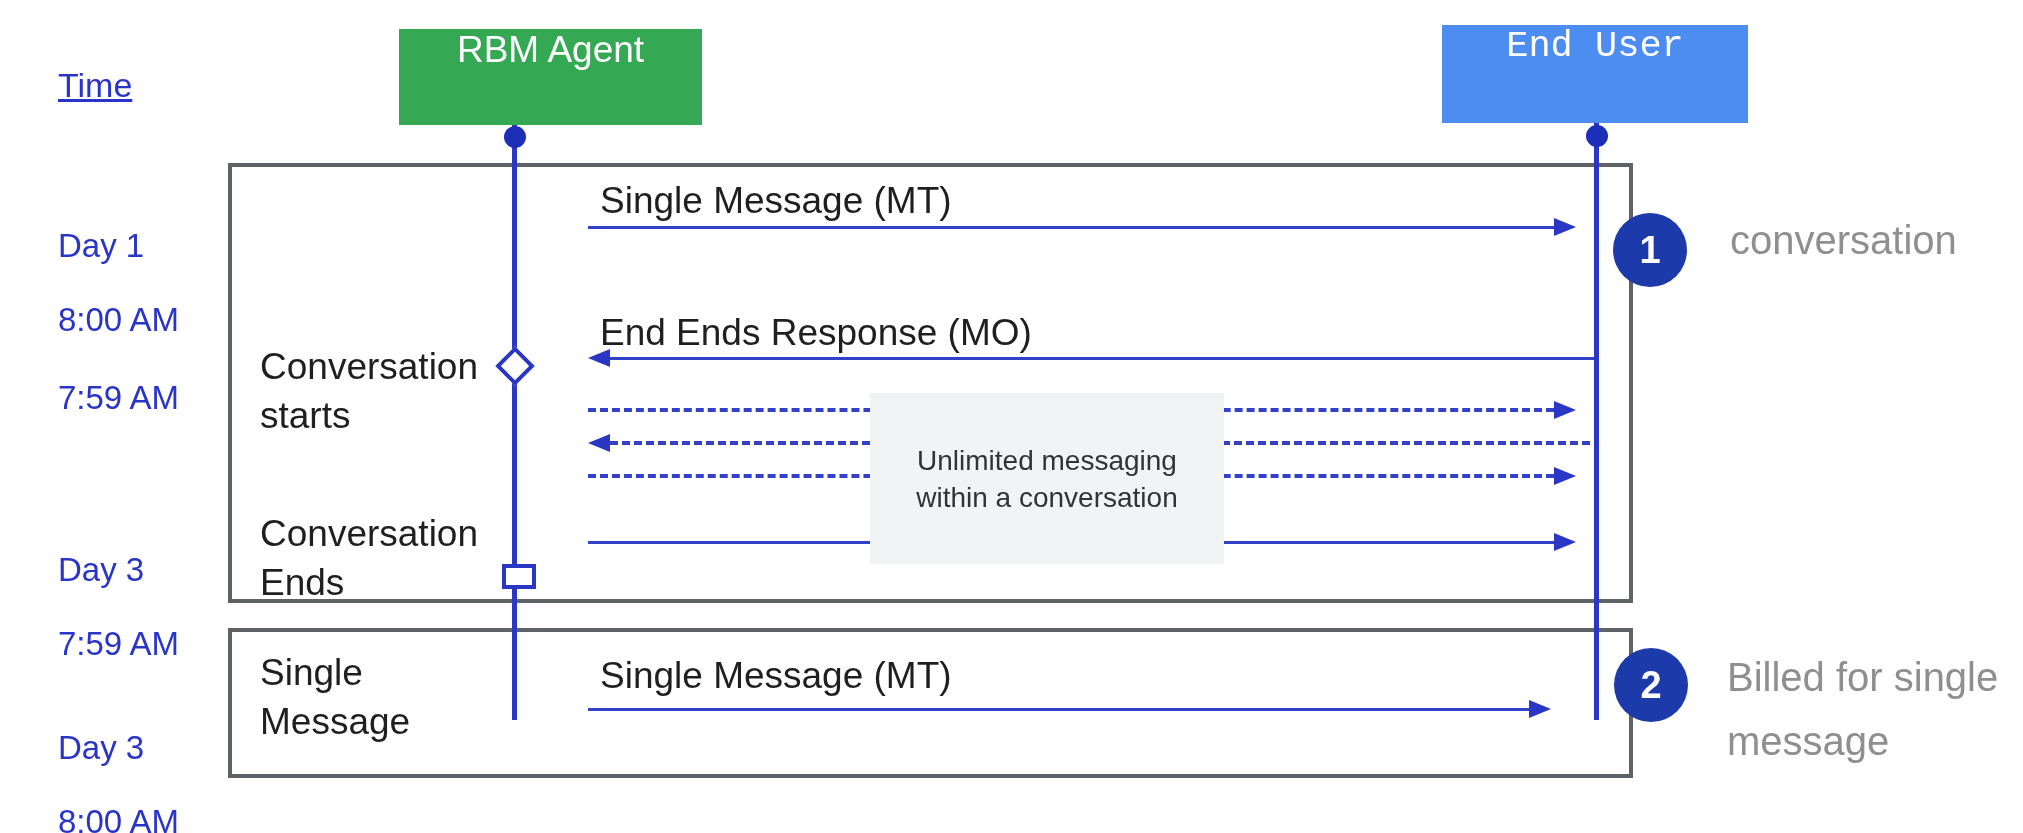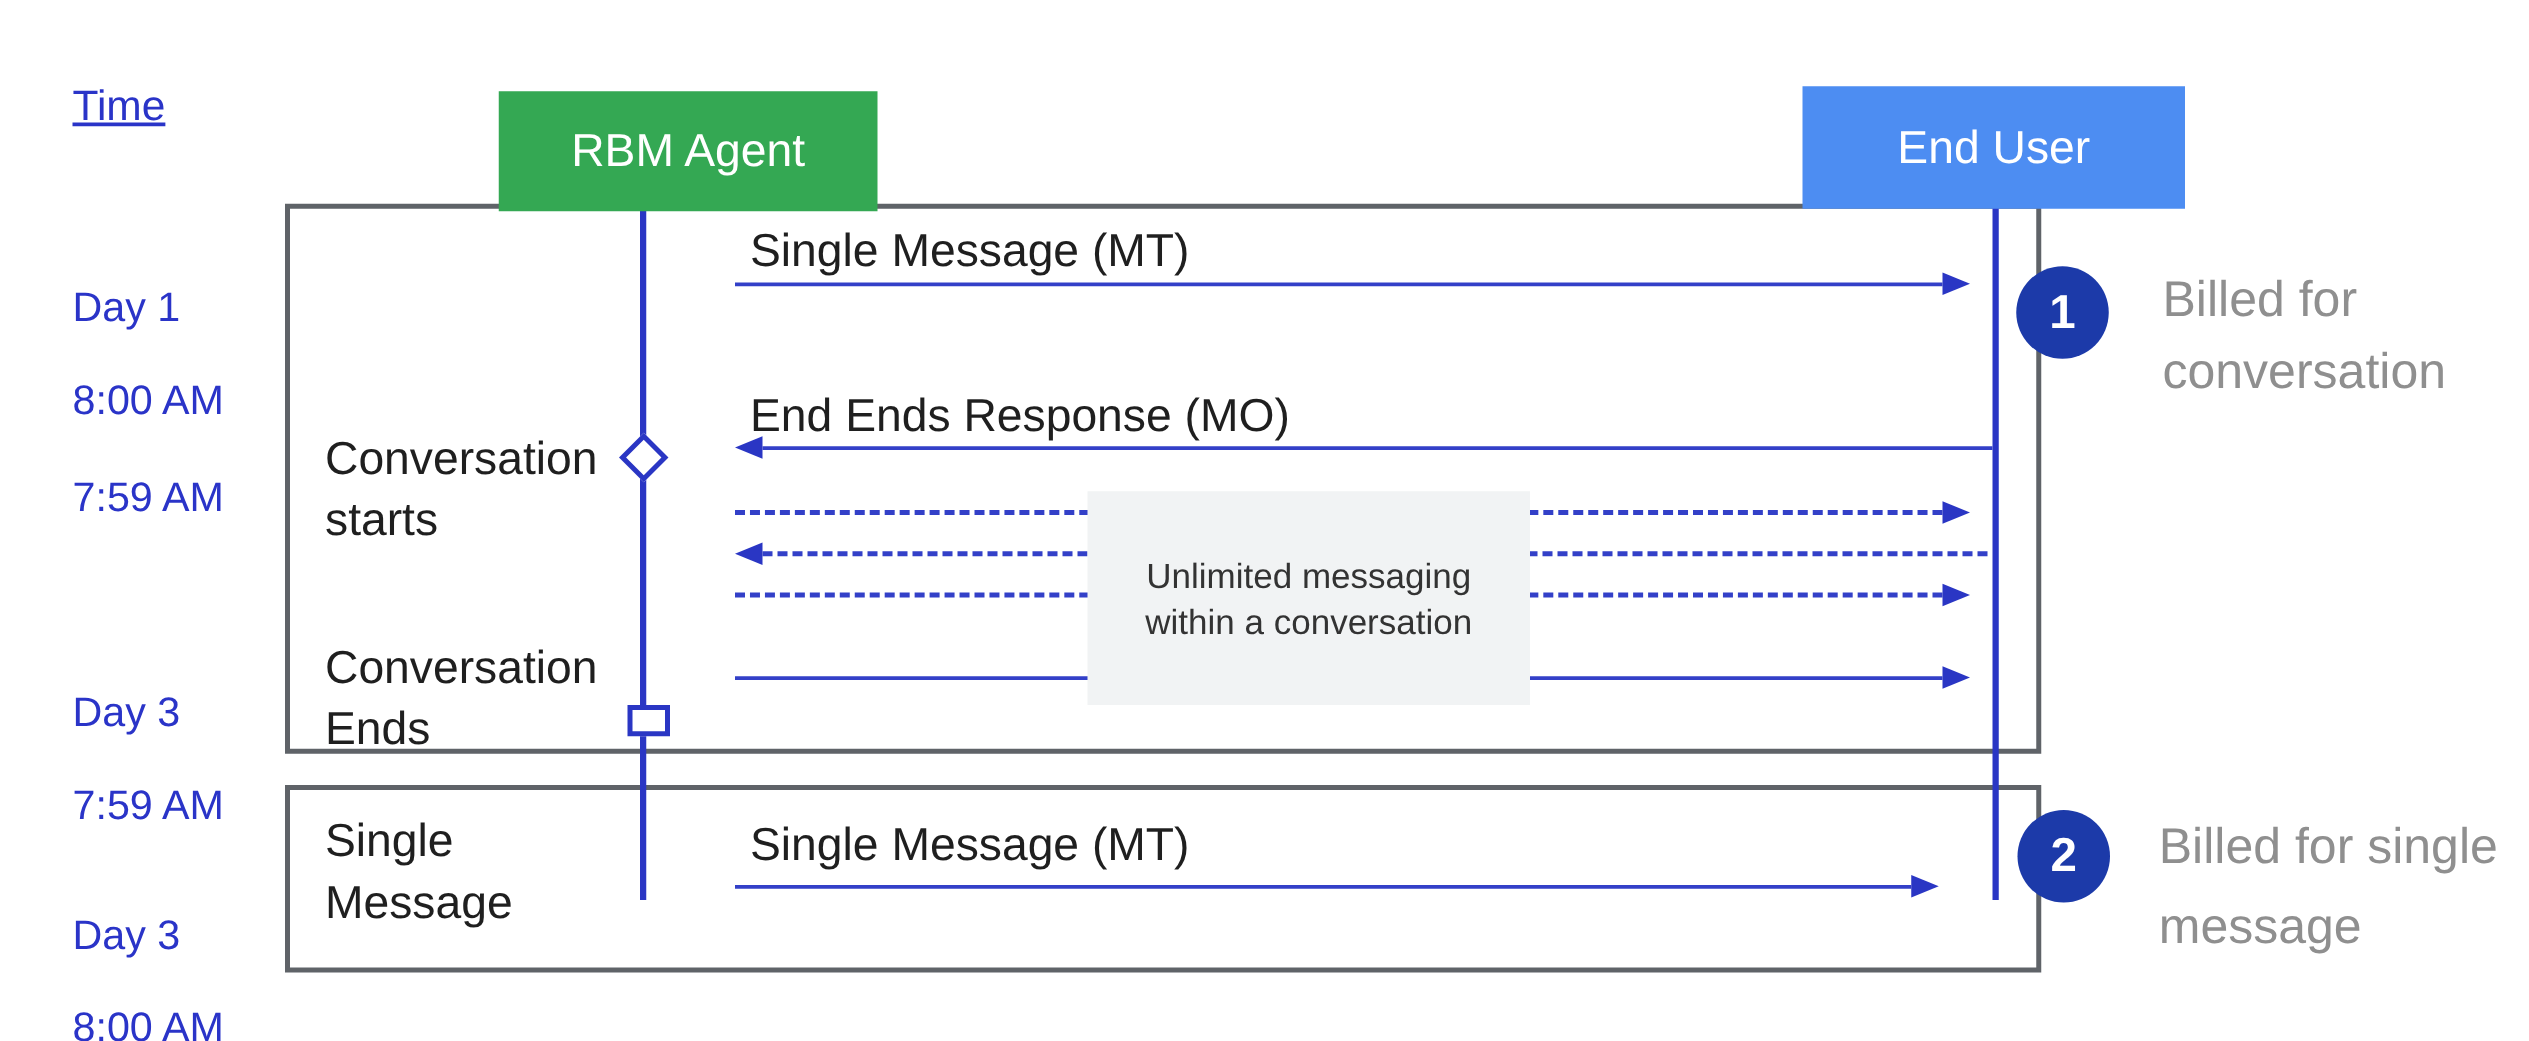--- a/index.html
+++ b/index.html
@@ -1,23 +1,23 @@
 <!DOCTYPE html>
 <html><head>
 <meta charset="utf-8">
 <style>
   html,body{margin:0;padding:0;background:#ffffff;}
   body{font-family:"Liberation Sans", sans-serif;}
   #canvas{position:relative;width:2023px;height:833px;background:#ffffff;overflow:hidden;}
   .abs{position:absolute;}
 
   
-  .actor-box{display:flex;align-items:center;justify-content:center;color:#ffffff;font-size:37px;margin-top:44px;}
+  .actor-box{display:flex;justify-content:center;color:#ffffff;font-size:37px;}
   .actor-agent{left:399px;top:29px;width:303px;height:96px;background:#34A853;}
-  .actor-user{left:1442px;top:25px;width:306px;height:98px;background:#4D8DF2;}
+  .actor-user{left:1442px;top:25px;width:306px;height:98px;background:#4D8DF2;font-family:Liberation Mono, monospace;}
 
   
   .lifeline{width:5px;background:#2A36C4;}
   .lifeline-agent{left:512px;top:125px;height:595px;}
   .lifeline-user{left:1594px;top:123px;height:597px;}
   .lifedot{width:22px;height:22px;border-radius:50%;background:#1D2FB8;}
   .lifedot-agent{left:504px;top:126px;}
   .lifedot-user{left:1586px;top:125px;}
 
   
@@ -153,21 +153,20 @@
 
   <div class="abs note">
     <span>Unlimited messaging</span>
     <span>within a conversation</span>
   </div>
 
   <div class="abs badge badge-1">
     <span>1</span>
   </div>
   <div class="abs callout-text c1">
-    <span>Billed for</span>
     <span>conversation</span>
   </div>
 
   <div class="abs badge badge-2">
     <span>2</span>
   </div>
   <div class="abs callout-text c2">
     <span>Billed for single</span>
     <span>message</span>
   </div>

